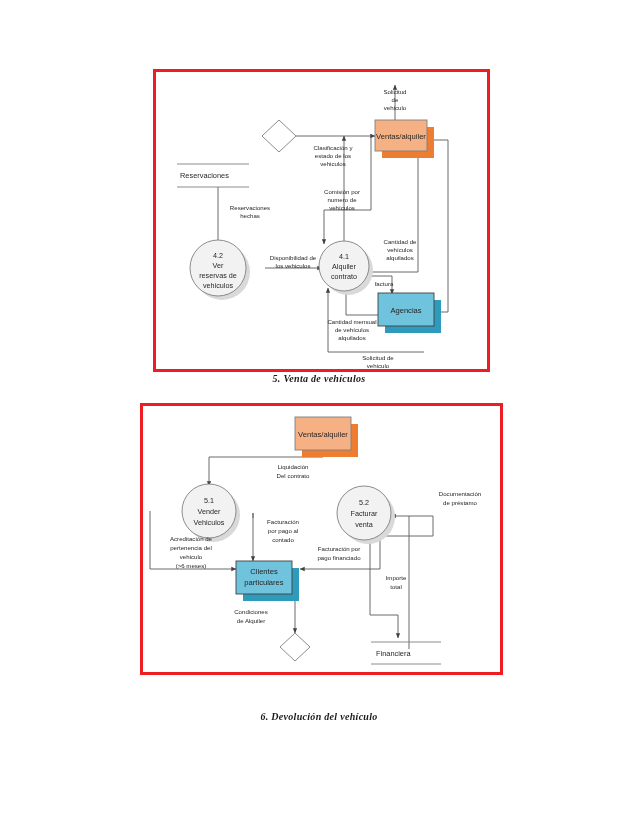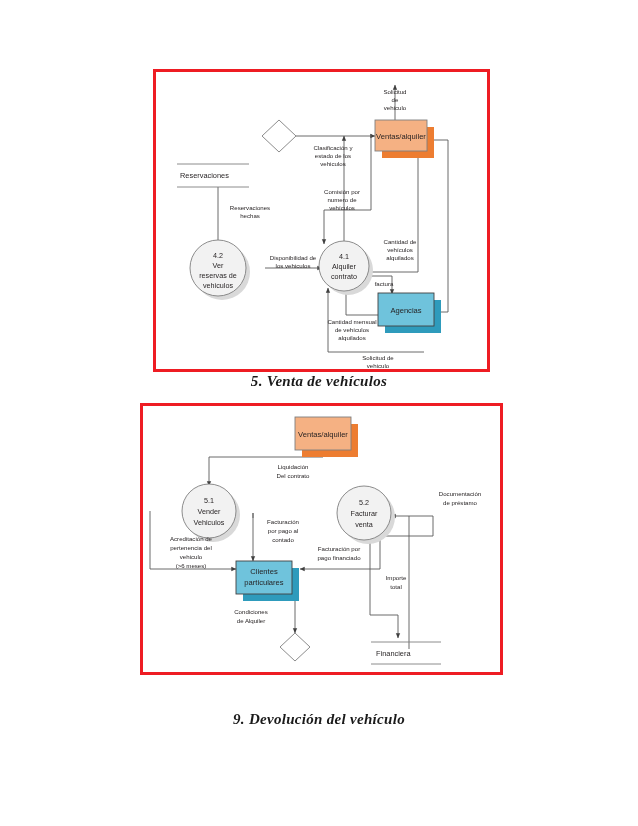--- a/index.html
+++ b/index.html
@@ -5,21 +5,21 @@
   html,body{margin:0;padding:0;background:#ffffff;}
   body{width:638px;height:826px;font-family:"Liberation Sans",sans-serif;color:#231f20;}
   .page{position:relative;width:638px;height:826px;overflow:hidden;background:#fff;}
 
   .figure-frame{position:absolute;border:3px solid #ee1c23;background:#fff;box-sizing:border-box;}
   #figure-1{left:153px;top:69px;width:337px;height:303px;}
   #figure-2{left:140px;top:403px;width:363px;height:272px;}
 
   .caption{position:absolute;width:638px;left:0;text-align:center;
            font-family:"Liberation Serif",serif;font-weight:bold;font-style:italic;
-           font-size:15px;color:#1a1a1a;letter-spacing:.3px;}
+           font-size:10px;color:#1a1a1a;letter-spacing:.3px;}
   #caption-1{top:373px;}
   #caption-2{top:711px;}
 
   .dfd-svg{position:absolute;left:0;top:0;}
 
   .node-label{font-family:"Liberation Sans",sans-serif;fill:#231f20;text-anchor:middle;}
   .flow-label{font-family:"Liberation Sans",sans-serif;fill:#231f20;text-anchor:middle;font-size:6.1px;}
   .store-label{font-family:"Liberation Sans",sans-serif;fill:#231f20;font-size:7.4px;}
   .proc-label{font-size:7.2px;}
   .ent-label{font-size:7.6px;}
@@ -243,15 +243,15 @@
         <text class="flow-label" x="253" y="174">Importe</text>
         <text class="flow-label" x="253" y="183">total</text>
       </g>
       <g>
         <text class="flow-label" x="108" y="208">Condiciones</text>
         <text class="flow-label" x="108" y="217">de Alquiler</text>
       </g>
     </svg>
   </div>
 
-  <div class="caption" id="caption-2">9. Devolución del vehículo</div>
+  <div class="caption" id="caption-2">6. Devolución del vehículo</div>
 
 </div>
 
 </body></html>

